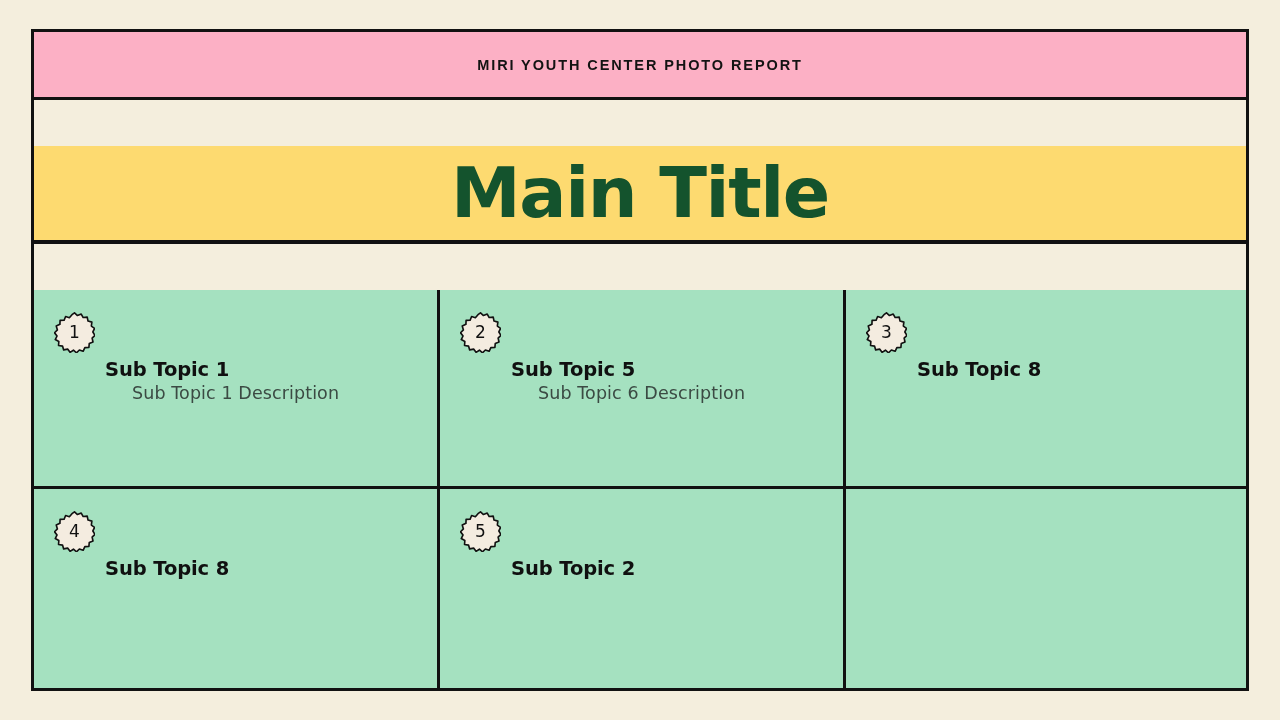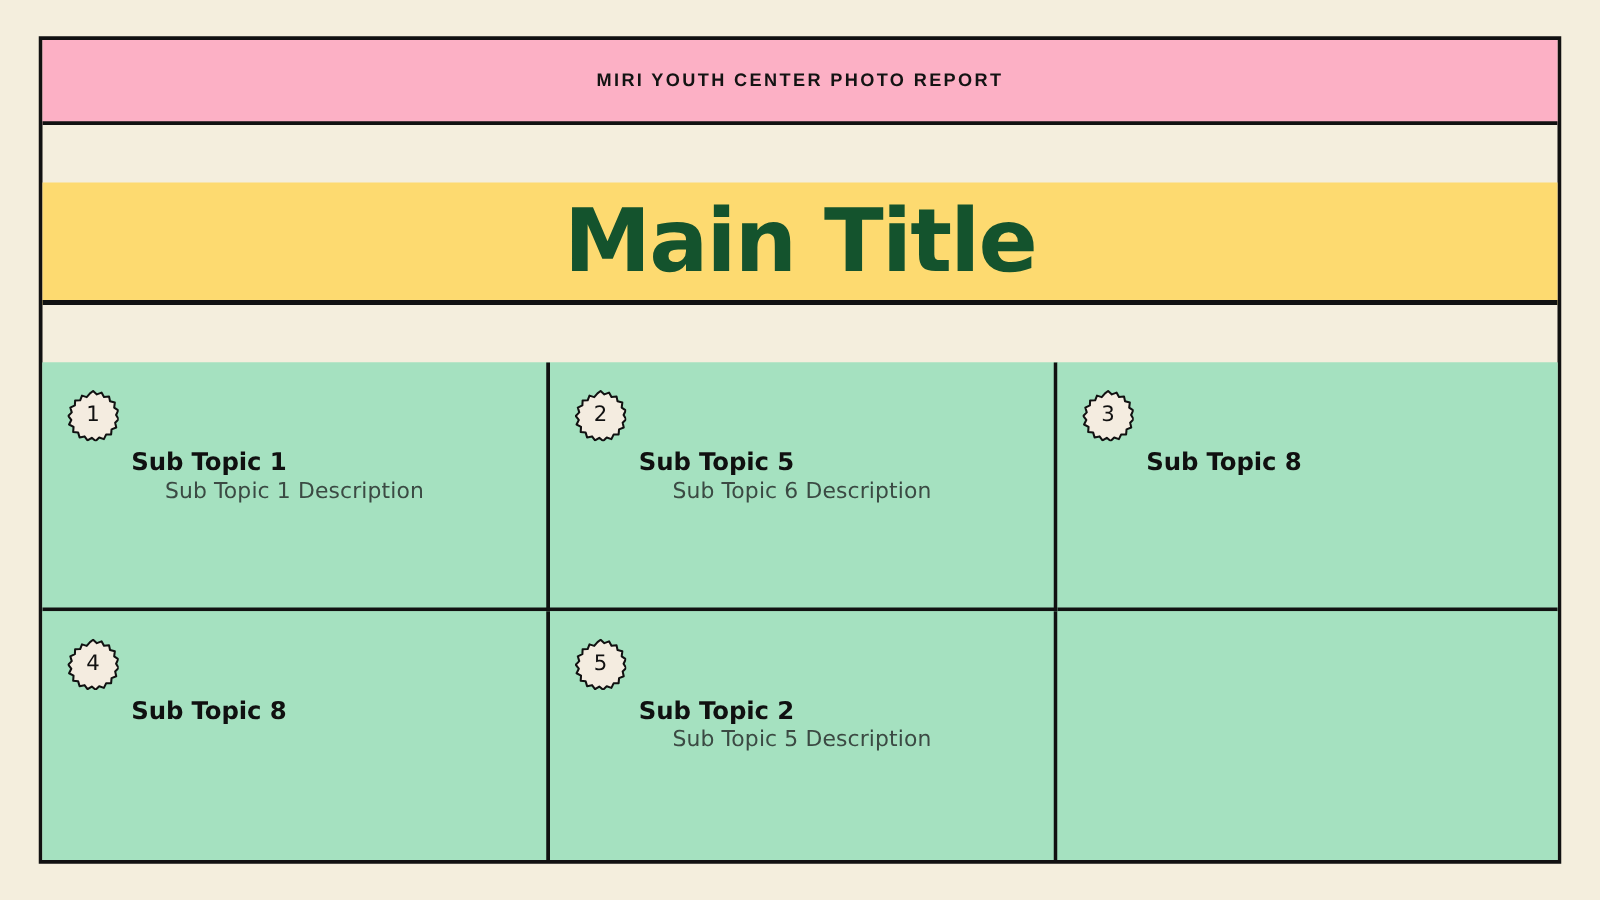--- a/index.html
+++ b/index.html
@@ -230,20 +230,19 @@
                      L91.1 34.3 L99 39.9 L94.8 48.7 L99.8 57.1 L93 63.7 L95.1 73.2
                      L86 76.9 L85.1 86.7 L75.3 87 L71 95.8 L61.9 92.6 L54.9 99.5
                      L47.4 93.2 L39.1 98.4 L33.2 90.5 L23.6 92.5 L20.8 83.1 L11.1 81.8
                      L11.8 72 L3.1 67.3 L7.4 58.5 L1.4 50.7 L8.3 43.7 L5.5 34.3
                      L14.4 30.1 L14.9 20.3 L24.7 20.1 L28.3 11 L37.5 13.9 L43.9 6.5 Z" fill="#f4ece0" stroke="#111111" stroke-width="4" stroke-linejoin="round"></path>
           </svg>
           <span class="badge-num">5</span>
         </div>
         <div class="sub-title">Sub Topic 2</div>
       </div>
-      <div class="sub-desc shift-a">Sub Topic 5 Description</div>
     </div>
 
     <div class="cell col-last row-last">
     </div>
 
   </div>
 </div>
 
 </body></html>

